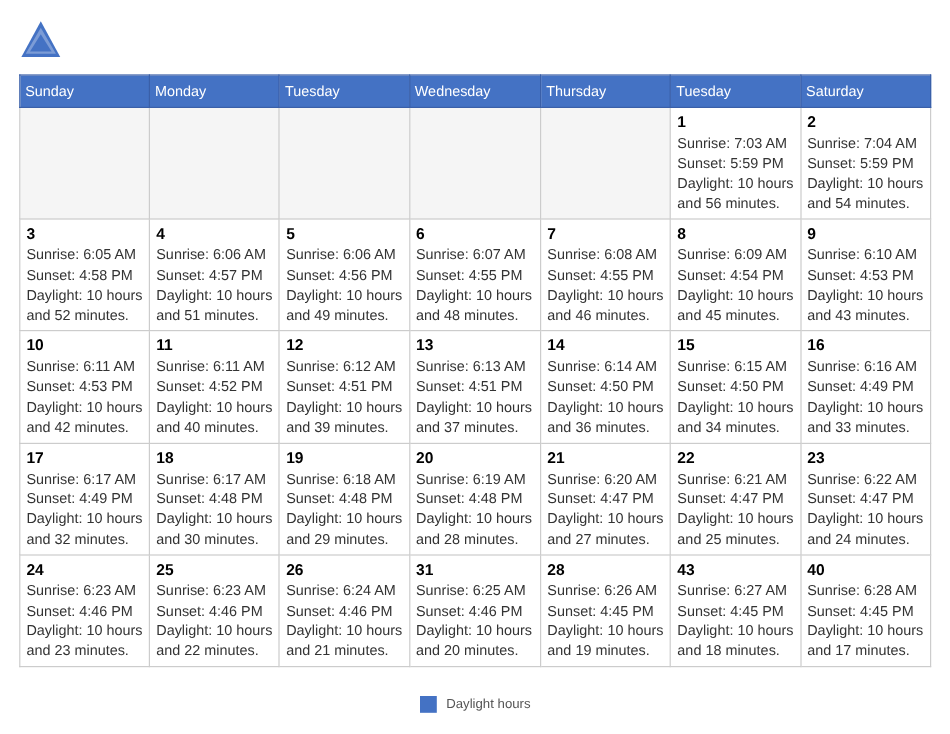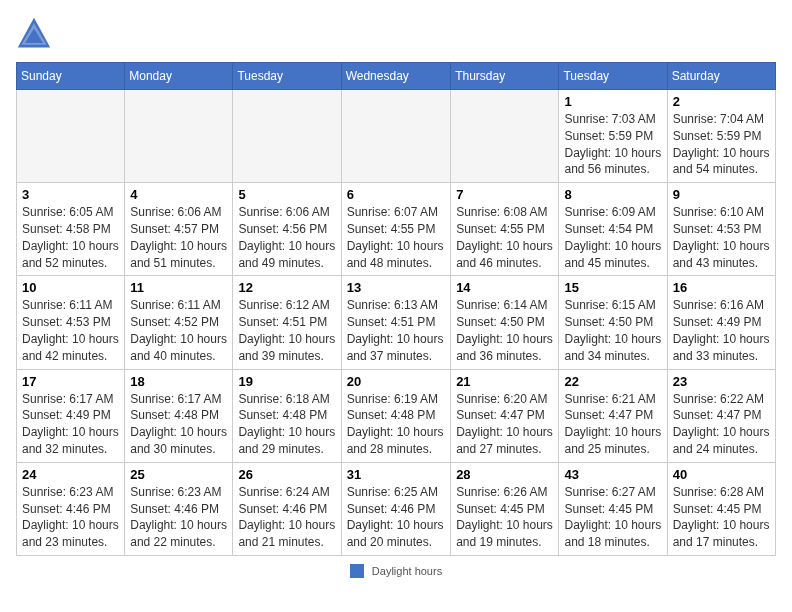--- a/index.html
+++ b/index.html
@@ -80,21 +80,21 @@
     .day-info {
       color: #333;
       line-height: 1.4;
       font-size: 12px;
     }
     .footer {
       display: flex;
       align-items: center;
       justify-content: center;
       gap: 8px;
-      margin-top: 8px;
+      margin-top: 24px;
       font-size: 11px;
       color: #555;
     }
     .legend-box {
       width: 14px;
       height: 14px;
       background: #4472C4;
       display: inline-block;
     }
   </style>

